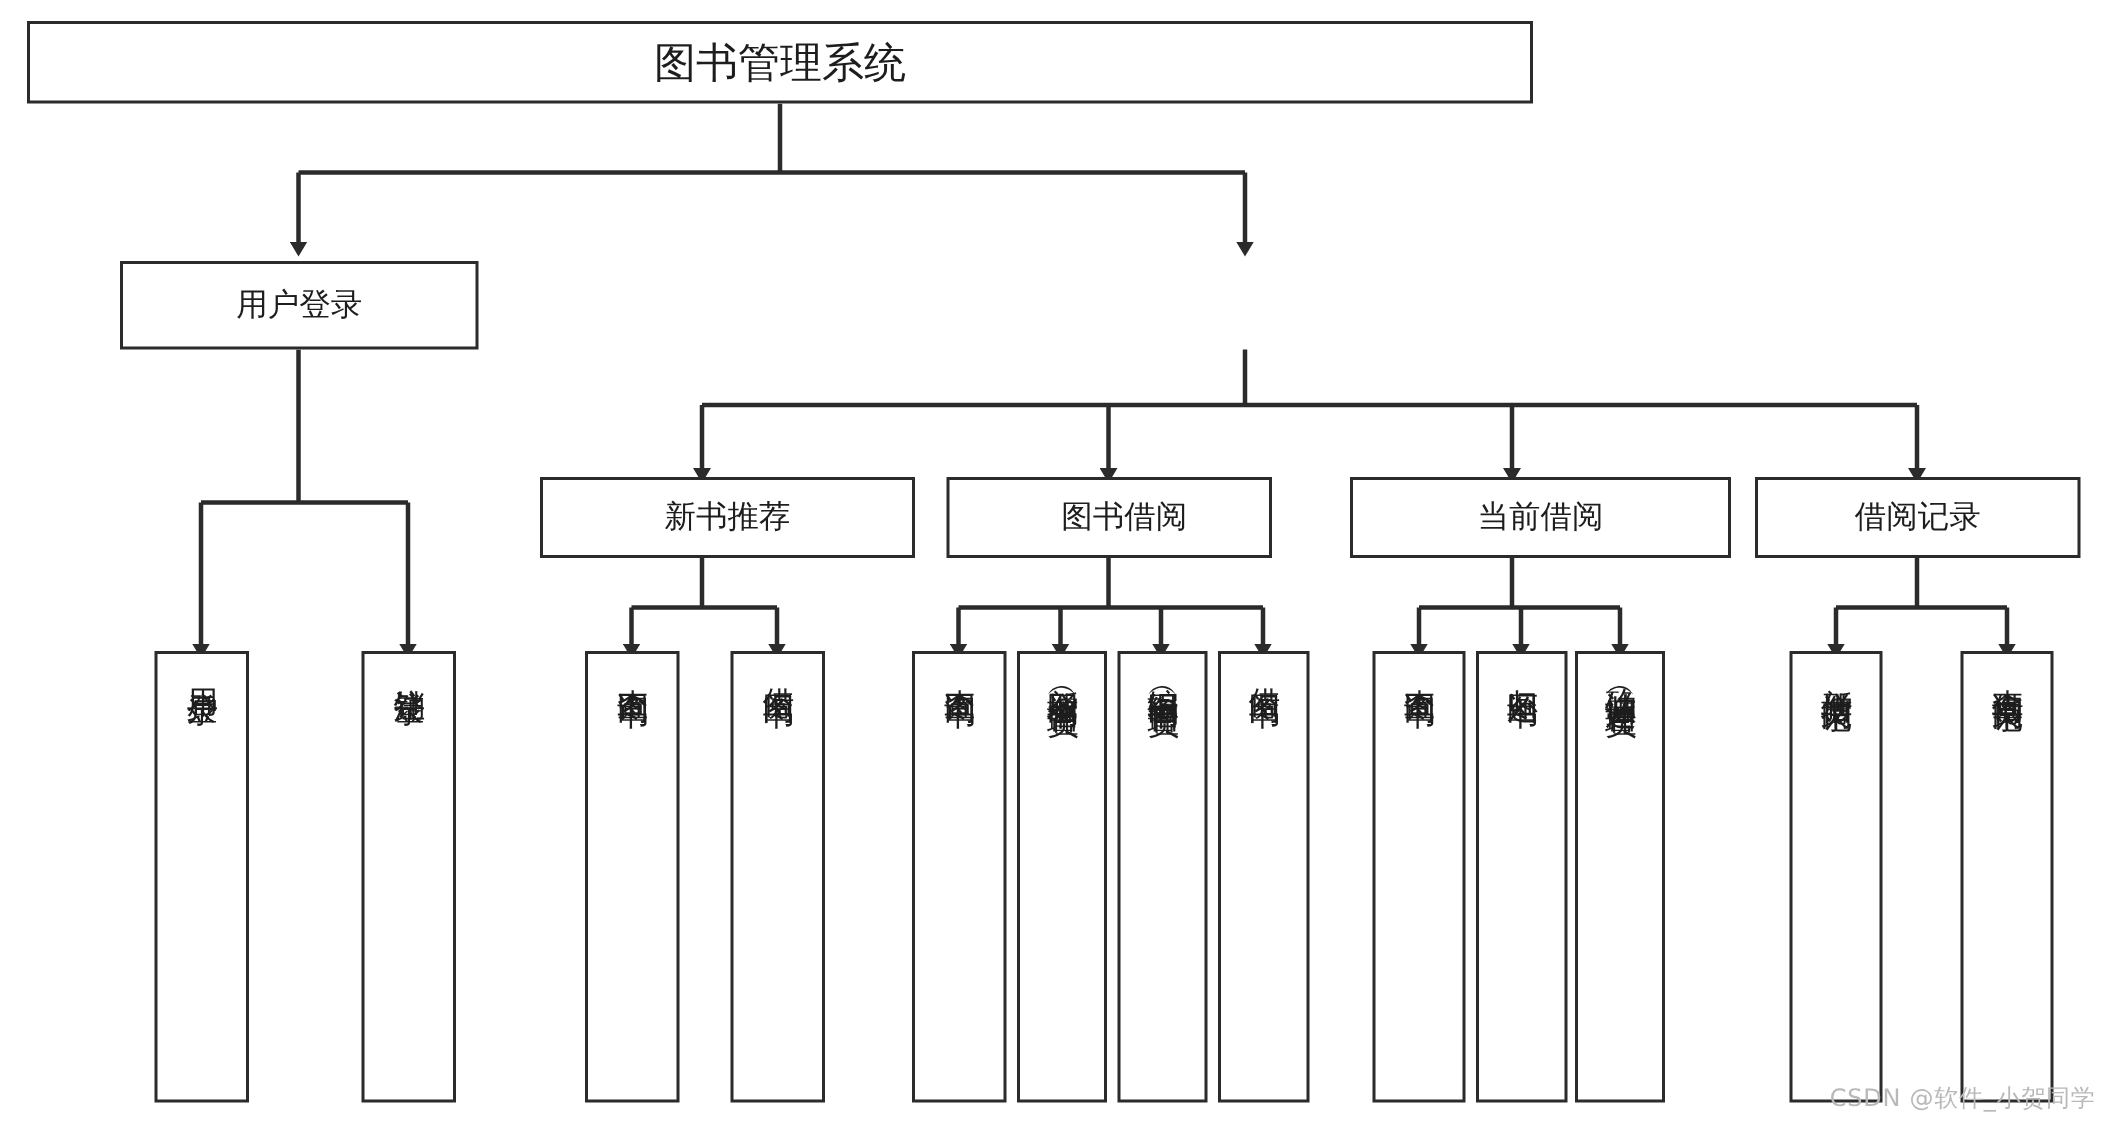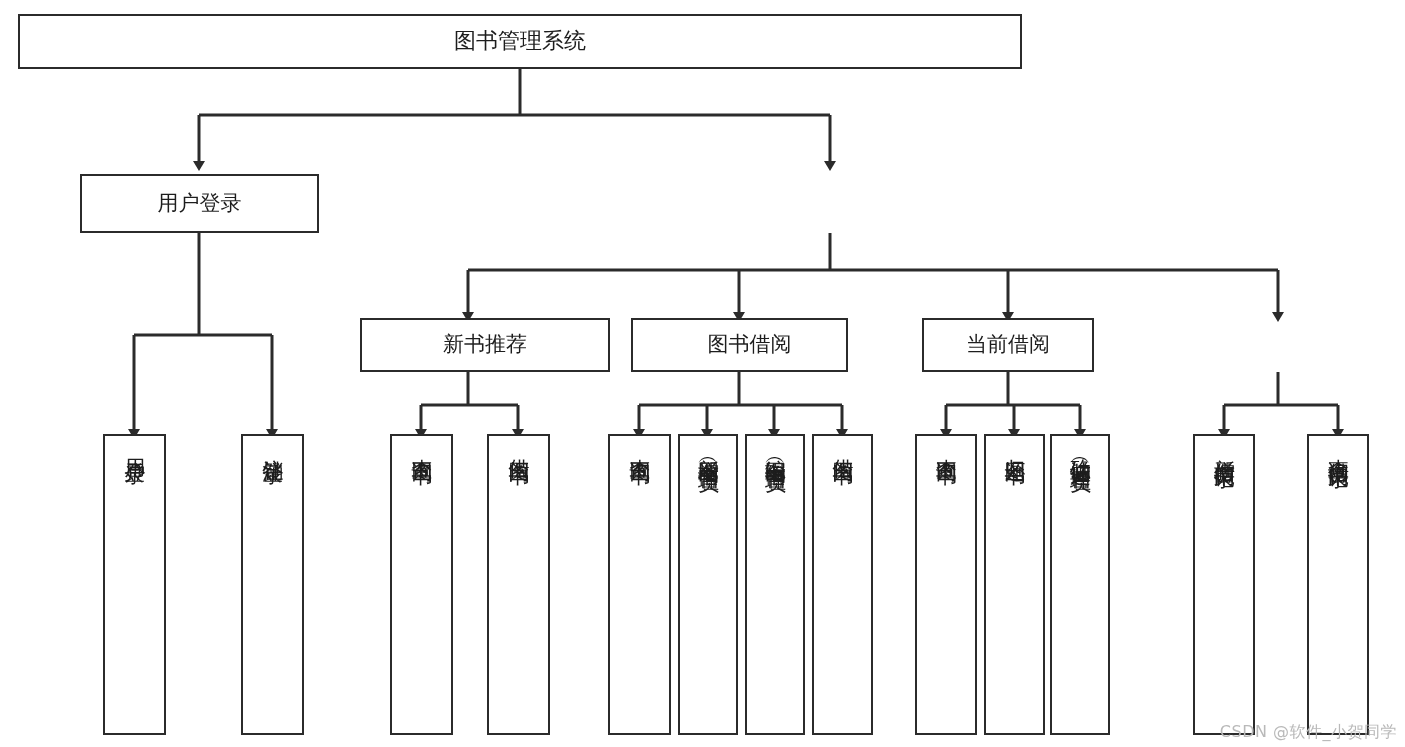--- a/index.html
+++ b/index.html
@@ -24,21 +24,21 @@
     color:#1d1d1d;
   }
   .node .txt{
     display:block;
     text-align:center;
     line-height:1.12;
     white-space:nowrap;
   }
 
   
-  .lvl0{font-size:22px;}
+  .lvl0{font-size:28px;}
   
   .lvl1{font-size:21px;}
   .lvl2{font-size:21px;}
 
   
   .leaf{
     align-items:flex-start;
     justify-content:center;
     padding-top:6px;
   }
@@ -126,24 +126,27 @@
 
 
   <div class="node lvl2" style="left:360px;top:318px;width:250px;height:54px;">
     <span class="txt">新书推荐</span>
   </div>
 
   <div class="node lvl2" style="left:631px;top:318px;width:217px;height:54px;padding-left:20px;">
     <span class="txt">图书借阅</span>
   </div>
 
-  <div class="node lvl2" style="left:922px;top:318px;width:172px;height:54px;">
+  <div class="node lvl2" style="left:900px;top:318px;width:254px;height:54px;">
     <span class="txt">当前借阅</span>
   </div>
 
+  <div class="node lvl2" style="left:1170px;top:318px;width:217px;height:54px;">
+    <span class="txt">借阅记录</span>
+  </div>
 
   <div class="node leaf" style="left:103px;top:434px;width:63px;height:301px;">
     <span class="txt">用户登录</span>
   </div>
   <div class="node leaf" style="left:241px;top:434px;width:63px;height:301px;">
     <span class="txt">注销登录</span>
   </div>
 
   <div class="node leaf" style="left:390px;top:434px;width:63px;height:301px;">
     <span class="txt">查询图书</span>

